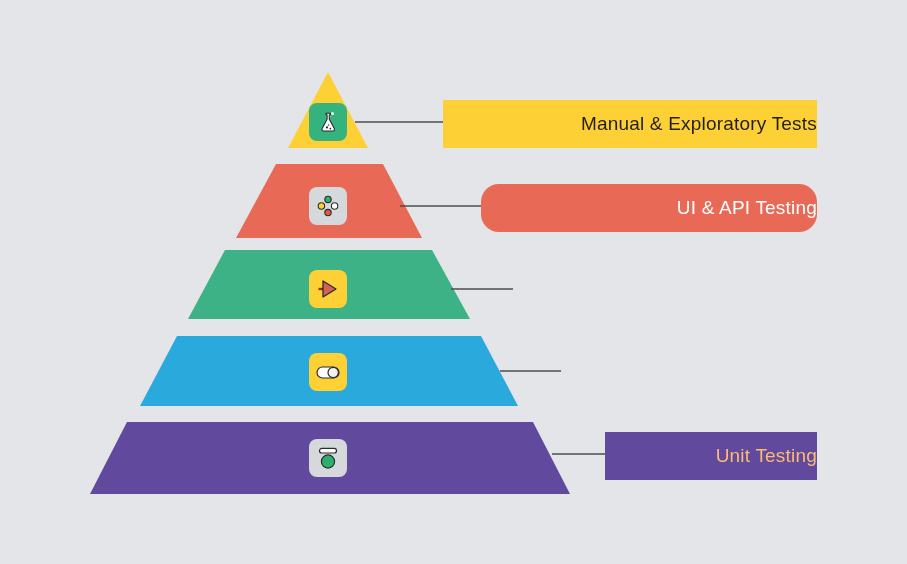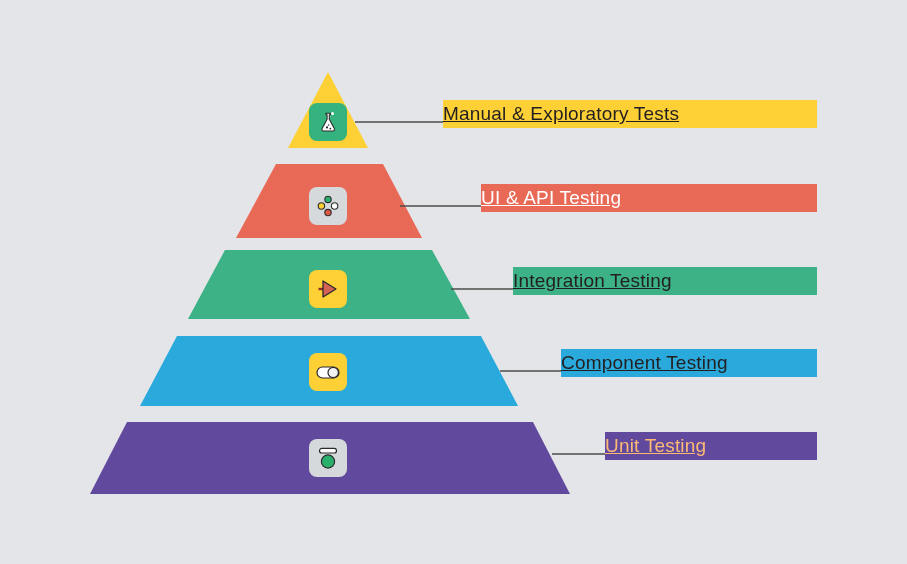--- a/index.html
+++ b/index.html
@@ -34,29 +34,28 @@
     border-radius: 8px;
     display: flex;
     align-items: center;
     justify-content: center;
     box-sizing: border-box;
   }
   .tier-icon svg { display: block; }
 
   .label-box {
     position: absolute;
-    height: 28px;
+    height: 48px;
     display: flex;
     align-items: center;
-    justify-content: flex-start;
+    justify-content: flex-end;
     box-sizing: border-box;
     font-size: 19px;
     letter-spacing: 0.2px;
     white-space: nowrap;
-    text-decoration: underline;
   }
 </style>
 </head>
 <body>
 
 <div id="stage">
 
   <svg id="pyramid-svg" viewBox="0 0 907 564">
 
     <polygon points="328,72 368,148 288,148" fill="#fdd135"></polygon>
@@ -114,29 +113,23 @@
     <svg width="26" height="26" viewBox="0 0 26 26">
       <rect x="4.5" y="3.4" width="17" height="4.6" rx="2.3" fill="#ffffff" stroke="#2b2b2b" stroke-width="1.2"></rect>
       <circle cx="13" cy="16.5" r="6.6" fill="#2aaf6d" stroke="#2b2b2b" stroke-width="1.2"></circle>
     </svg>
   </div>
 
   <div class="label-box" style="left:443px; top:100px; width:374px; background:#fdd135; color:#231f20;">
     <span>Manual &amp; Exploratory Tests</span>
   </div>
 
-  <div class="label-box" style="left:481px; top:184px; width:336px; background:#e86a56; color:#ffffff;">
+  <div class="label-box" style="left:481px; top:184px; width:336px; background:#e86a56; color:#ffffff;border-radius:18px;">
     <span>UI &amp; API Testing</span>
   </div>
 
-  <div class="label-box" style="left:513px; top:267px; width:304px; background:#3cb286; color:#231f20;">
-    <span>Integration Testing</span>
-  </div>
 
-  <div class="label-box" style="left:561px; top:349px; width:256px; background:#29a9dc; color:#231f20;">
-    <span>Component Testing</span>
-  </div>
 
   <div class="label-box" style="left:605px; top:432px; width:212px; background:#61499d; color:#fdba74;">
     <span>Unit Testing</span>
   </div>
 
 </div>
 
 </body></html>

